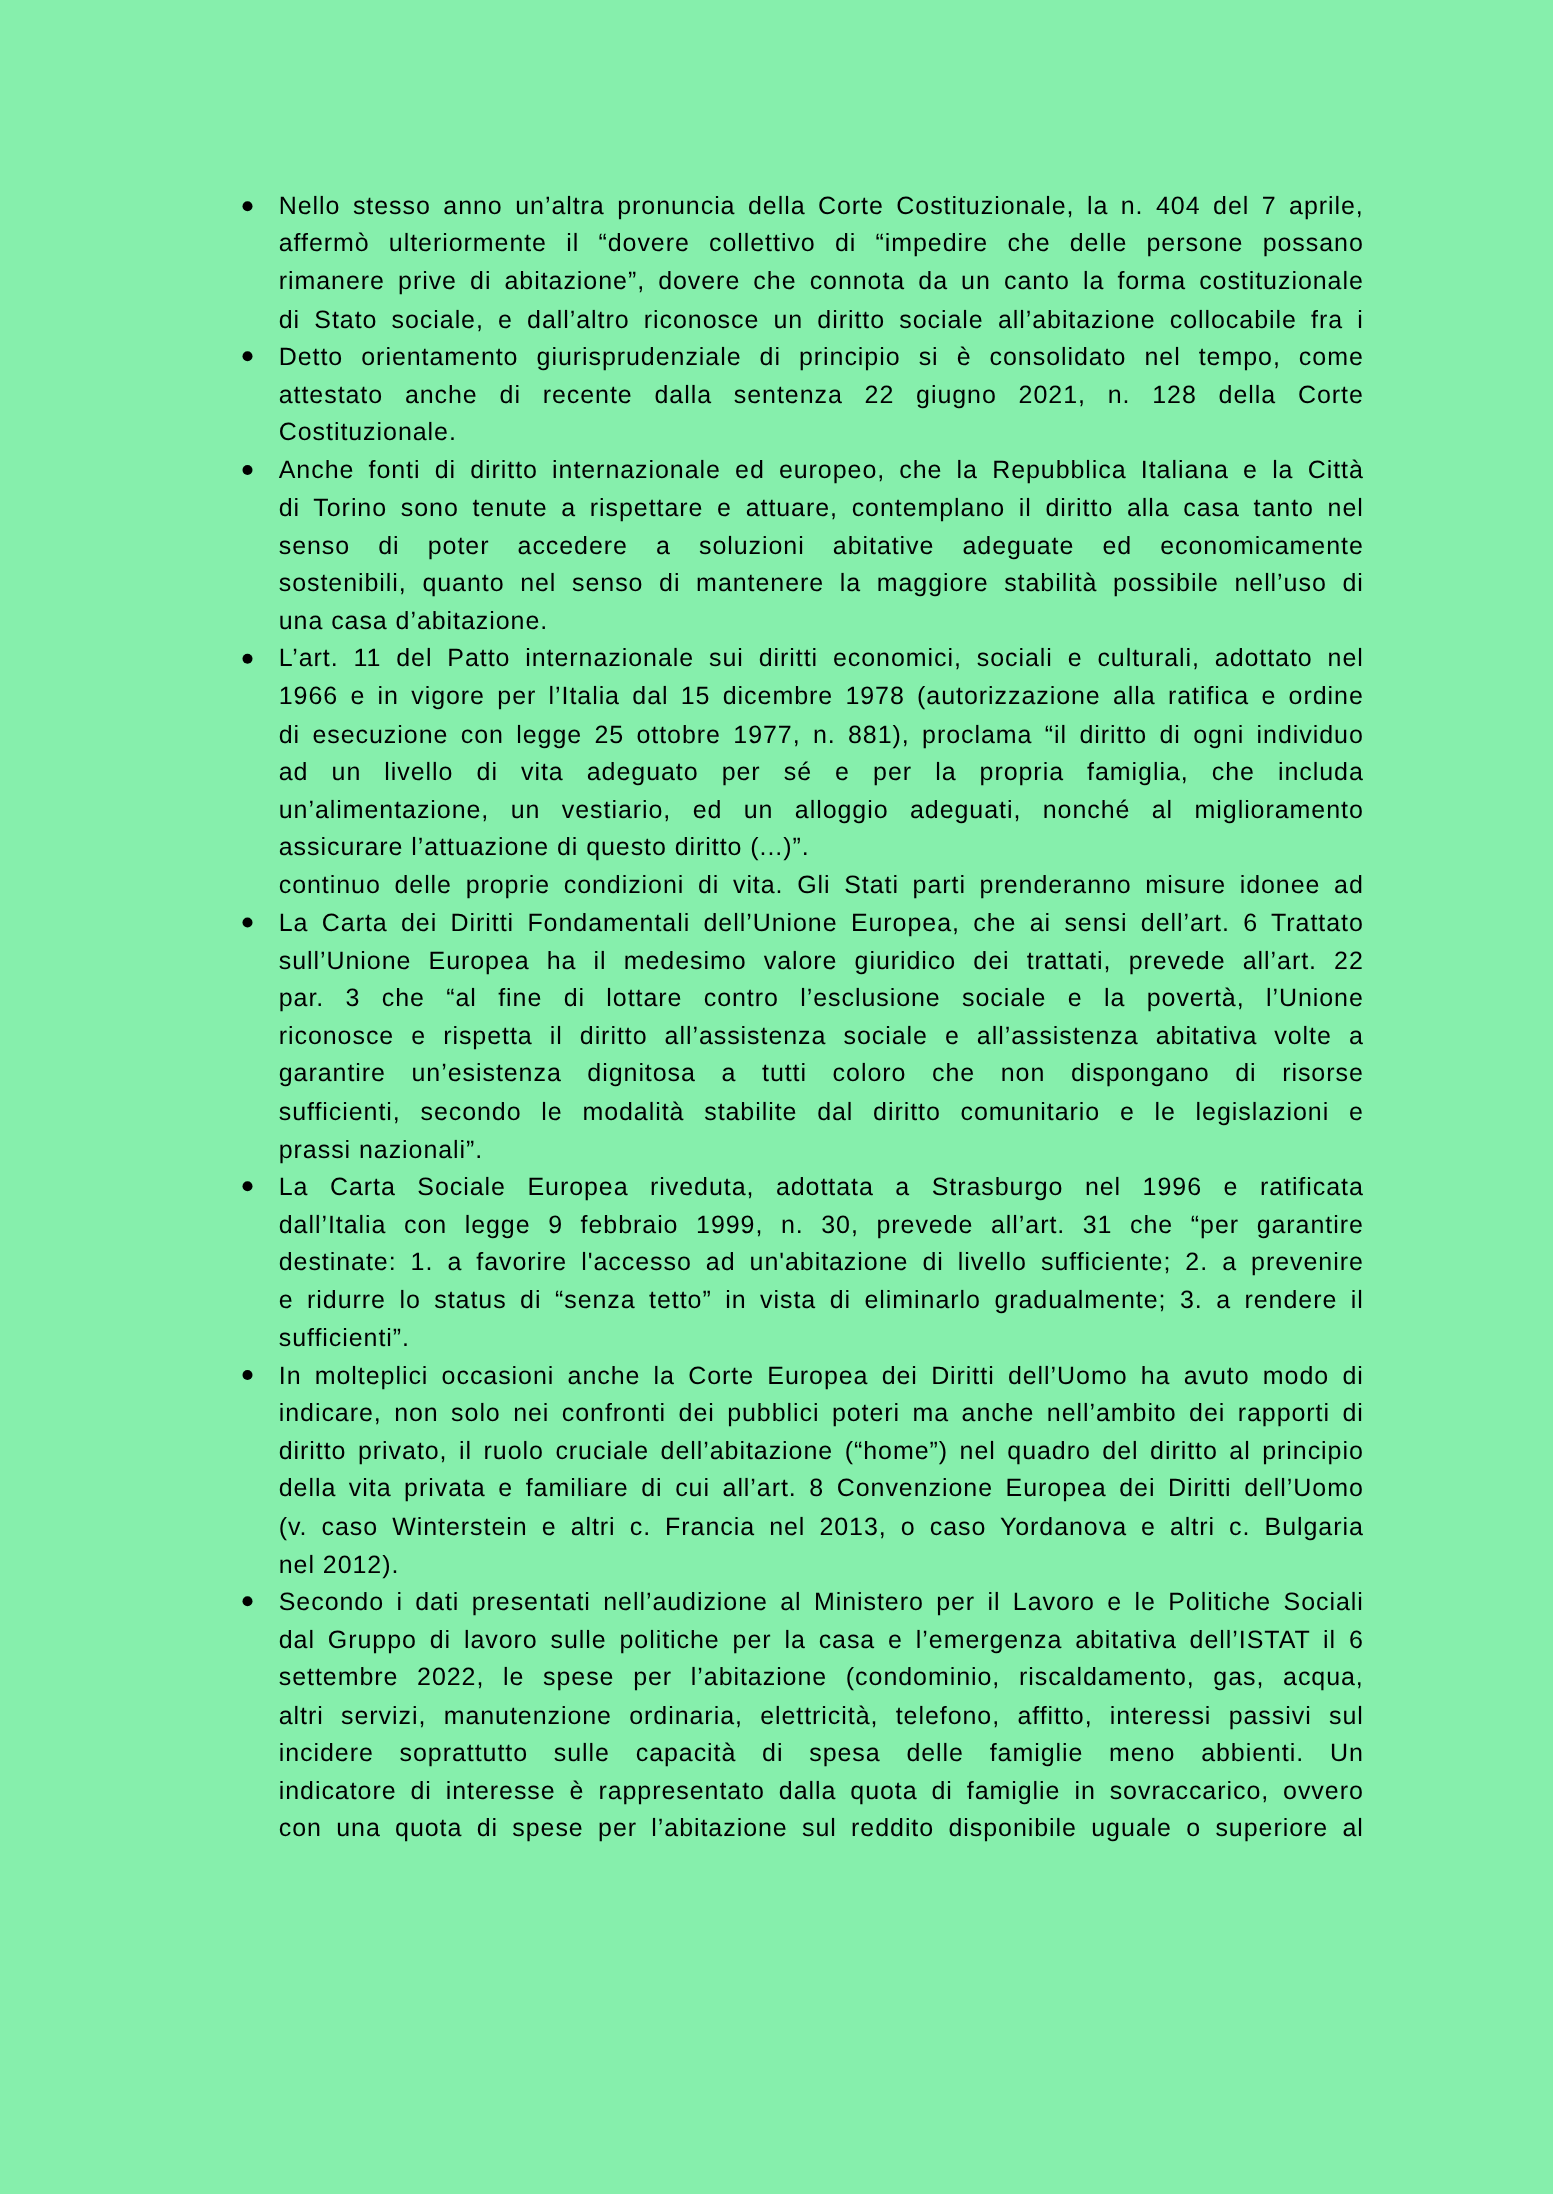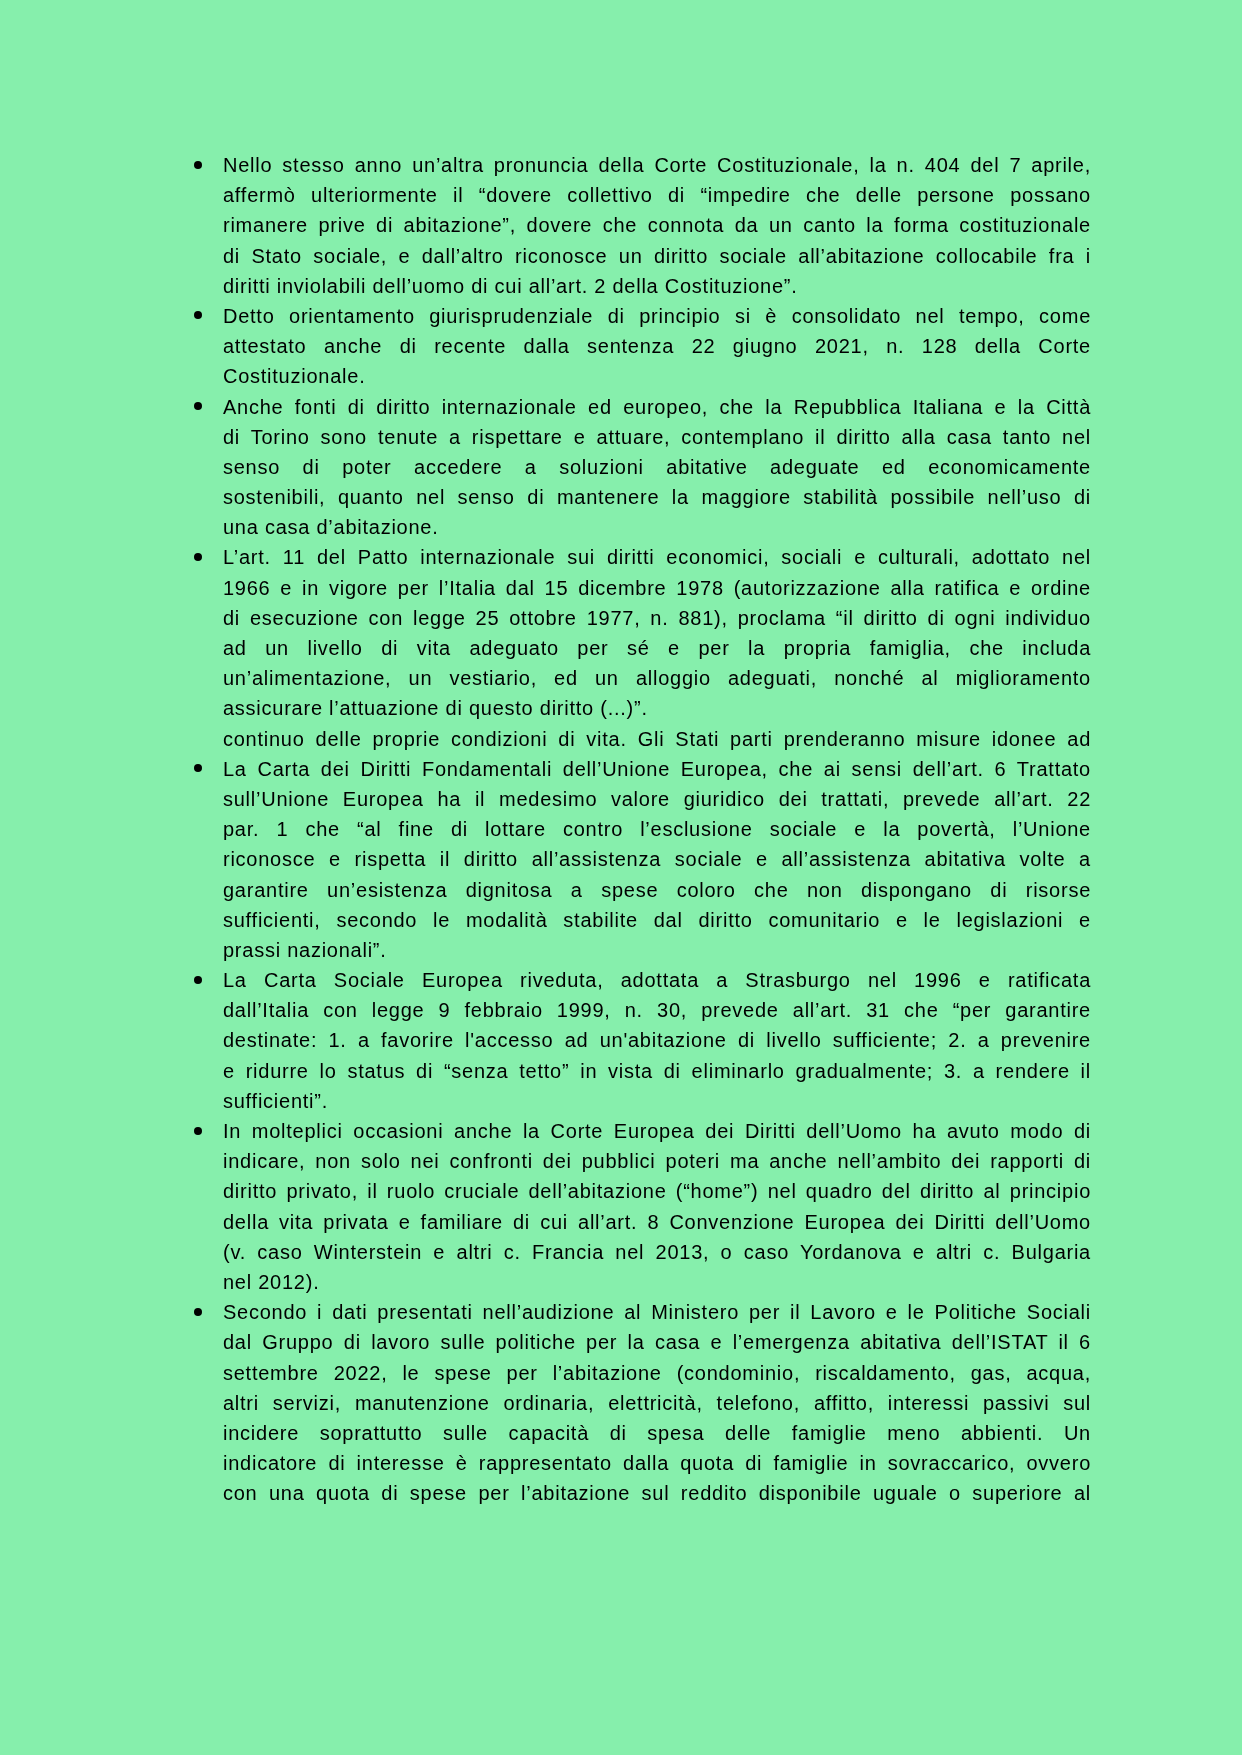--- a/index.html
+++ b/index.html
@@ -64,21 +64,20 @@
   <div class="bullet-list">
       <div class="bullet-item">
         <span class="bullet-col">
           <span class="dot"></span>
         </span>
         <div class="para">
           <div class="line">Nello stesso anno un’altra pronuncia della Corte Costituzionale, la n. 404 del 7 aprile,</div>
           <div class="line">affermò ulteriormente il “dovere collettivo di “impedire che delle persone possano</div>
           <div class="line">rimanere prive di abitazione”, dovere che connota da un canto la forma costituzionale</div>
           <div class="line">di Stato sociale, e dall’altro riconosce un diritto sociale all’abitazione collocabile fra i</div>
-          <div class="line last">diritti inviolabili dell’uomo di cui all’art. 2 della Costituzione”.</div>
         </div>
       </div>
       <div class="bullet-item">
         <span class="bullet-col">
           <span class="dot"></span>
         </span>
         <div class="para">
           <div class="line">Detto orientamento giurisprudenziale di principio si è consolidato nel tempo, come</div>
           <div class="line">attestato anche di recente dalla sentenza 22 giugno 2021, n. 128 della Corte</div>
           <div class="line last">Costituzionale.</div>
@@ -110,23 +109,23 @@
           <div class="line">continuo delle proprie condizioni di vita. Gli Stati parti prenderanno misure idonee ad</div>
         </div>
       </div>
       <div class="bullet-item">
         <span class="bullet-col">
           <span class="dot"></span>
         </span>
         <div class="para">
           <div class="line">La Carta dei Diritti Fondamentali dell’Unione Europea, che ai sensi dell’art. 6 Trattato</div>
           <div class="line">sull’Unione Europea ha il medesimo valore giuridico dei trattati, prevede all’art. 22</div>
-          <div class="line">par. 1 che “al fine di lottare contro l’esclusione sociale e la povertà, l’Unione</div>
+          <div class="line">par. 3 che “al fine di lottare contro l’esclusione sociale e la povertà, l’Unione</div>
           <div class="line">riconosce e rispetta il diritto all’assistenza sociale e all’assistenza abitativa volte a</div>
-          <div class="line">garantire un’esistenza dignitosa a spese coloro che non dispongano di risorse</div>
+          <div class="line">garantire un’esistenza dignitosa a tutti coloro che non dispongano di risorse</div>
           <div class="line">sufficienti, secondo le modalità stabilite dal diritto comunitario e le legislazioni e</div>
           <div class="line last">prassi nazionali”.</div>
         </div>
       </div>
       <div class="bullet-item">
         <span class="bullet-col">
           <span class="dot"></span>
         </span>
         <div class="para">
           <div class="line">La Carta Sociale Europea riveduta, adottata a Strasburgo nel 1996 e ratificata</div>

